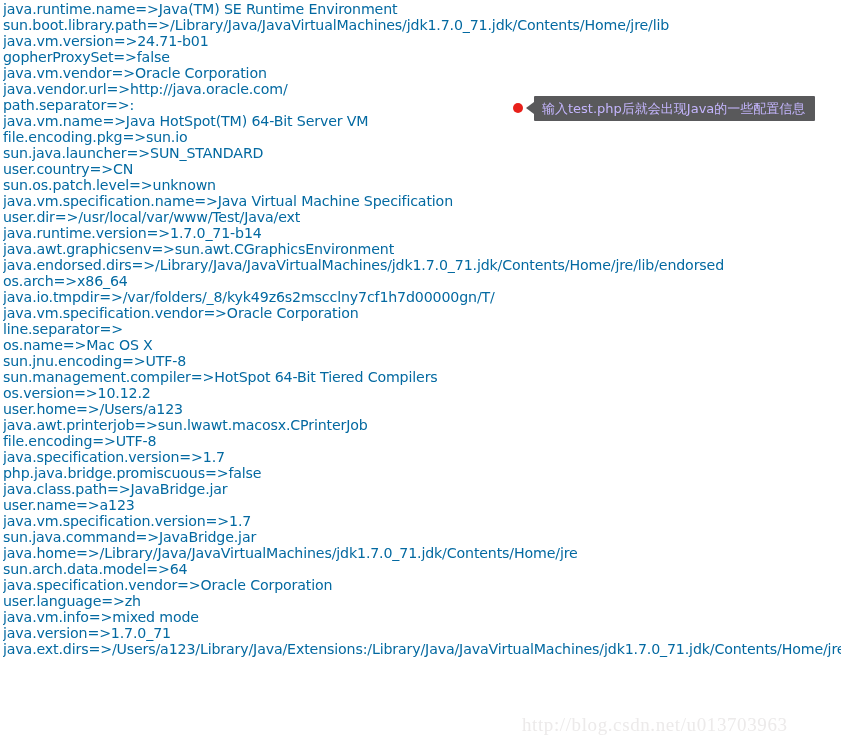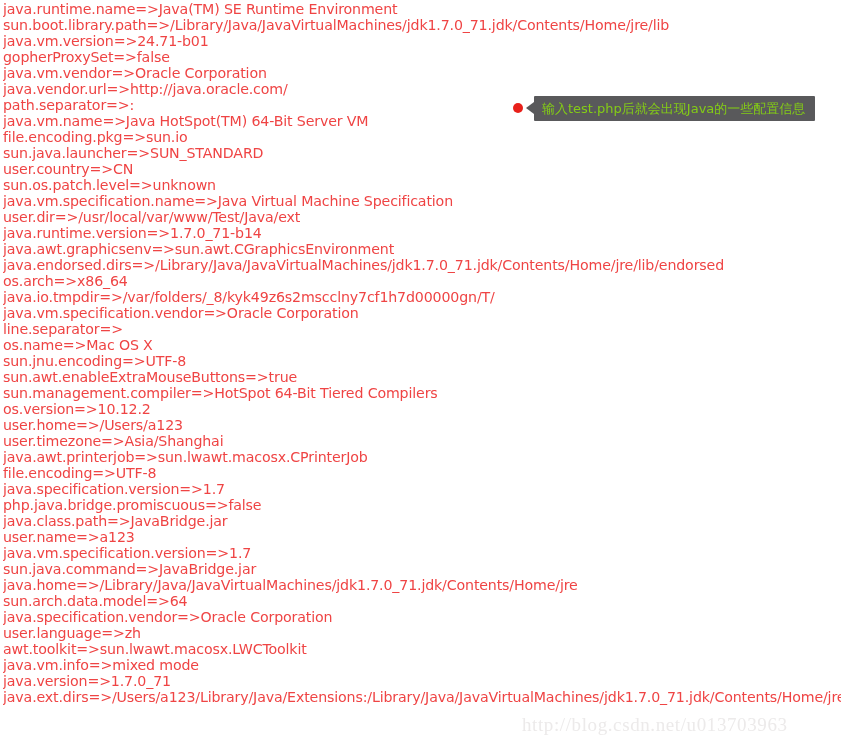--- a/index.html
+++ b/index.html
@@ -24,21 +24,21 @@
     padding: 1px 0 0 3px;
     box-sizing: border-box;
     white-space: nowrap;
     overflow: hidden;
   }
   .prop-line {
     display: block;
     font-family: "DejaVu Sans", sans-serif;
     font-size: 14.2px;
     line-height: 16px;
-    color: #ef4444;
+    color: #0369a1;
     letter-spacing: -0.15px;
     white-space: nowrap;
     overflow: hidden;
     text-overflow: clip;
     height: 16px;
   }
 
   
   #annotation-callout {
     position: absolute;
@@ -111,42 +111,39 @@
     <span class="prop-line">user.dir=&gt;/usr/local/var/www/Test/Java/ext</span>
     <span class="prop-line">java.runtime.version=&gt;1.7.0_71-b14</span>
     <span class="prop-line">java.awt.graphicsenv=&gt;sun.awt.CGraphicsEnvironment</span>
     <span class="prop-line">java.endorsed.dirs=&gt;/Library/Java/JavaVirtualMachines/jdk1.7.0_71.jdk/Contents/Home/jre/lib/endorsed</span>
     <span class="prop-line">os.arch=&gt;x86_64</span>
     <span class="prop-line">java.io.tmpdir=&gt;/var/folders/_8/kyk49z6s2mscclny7cf1h7d00000gn/T/</span>
     <span class="prop-line">java.vm.specification.vendor=&gt;Oracle Corporation</span>
     <span class="prop-line">line.separator=&gt;</span>
     <span class="prop-line">os.name=&gt;Mac OS X</span>
     <span class="prop-line">sun.jnu.encoding=&gt;UTF-8</span>
-    <span class="prop-line">sun.awt.enableExtraMouseButtons=&gt;true</span>
     <span class="prop-line">sun.management.compiler=&gt;HotSpot 64-Bit Tiered Compilers</span>
     <span class="prop-line">os.version=&gt;10.12.2</span>
     <span class="prop-line">user.home=&gt;/Users/a123</span>
-    <span class="prop-line">user.timezone=&gt;Asia/Shanghai</span>
     <span class="prop-line">java.awt.printerjob=&gt;sun.lwawt.macosx.CPrinterJob</span>
     <span class="prop-line">file.encoding=&gt;UTF-8</span>
     <span class="prop-line">java.specification.version=&gt;1.7</span>
     <span class="prop-line">php.java.bridge.promiscuous=&gt;false</span>
     <span class="prop-line">java.class.path=&gt;JavaBridge.jar</span>
     <span class="prop-line">user.name=&gt;a123</span>
     <span class="prop-line">java.vm.specification.version=&gt;1.7</span>
     <span class="prop-line">sun.java.command=&gt;JavaBridge.jar</span>
     <span class="prop-line">java.home=&gt;/Library/Java/JavaVirtualMachines/jdk1.7.0_71.jdk/Contents/Home/jre</span>
     <span class="prop-line">sun.arch.data.model=&gt;64</span>
     <span class="prop-line">java.specification.vendor=&gt;Oracle Corporation</span>
     <span class="prop-line">user.language=&gt;zh</span>
-    <span class="prop-line">awt.toolkit=&gt;sun.lwawt.macosx.LWCToolkit</span>
     <span class="prop-line">java.vm.info=&gt;mixed mode</span>
     <span class="prop-line">java.version=&gt;1.7.0_71</span>
     <span class="prop-line">java.ext.dirs=&gt;/Users/a123/Library/Java/Extensions:/Library/Java/JavaVirtualMachines/jdk1.7.0_71.jdk/Contents/Home/jre/lib/ext:/Library/Java/Extensions:/Network/Library/Java/Extensions:/System/Library/Java/Extensions:/usr/lib/java</span>
   </div>
 
 <div id="annotation-callout">
   <span id="annotation-dot" style="background: rgb(232, 32, 26);"></span>
   <span id="annotation-pointer" style="border-right-color: rgb(89, 89, 91);"></span>
-  <span id="annotation-bubble" style="background: rgb(89, 89, 91); color: #84cc16;">输入test.php后就会出现Java的一些配置信息</span>
+  <span id="annotation-bubble" style="background: rgb(89, 89, 91); color: #c4b5fd;">输入test.php后就会出现Java的一些配置信息</span>
 </div>
 
 <div id="watermark" style="color: rgb(236, 234, 234);">http://blog.csdn.net/u013703963</div>
 
 </body></html>

